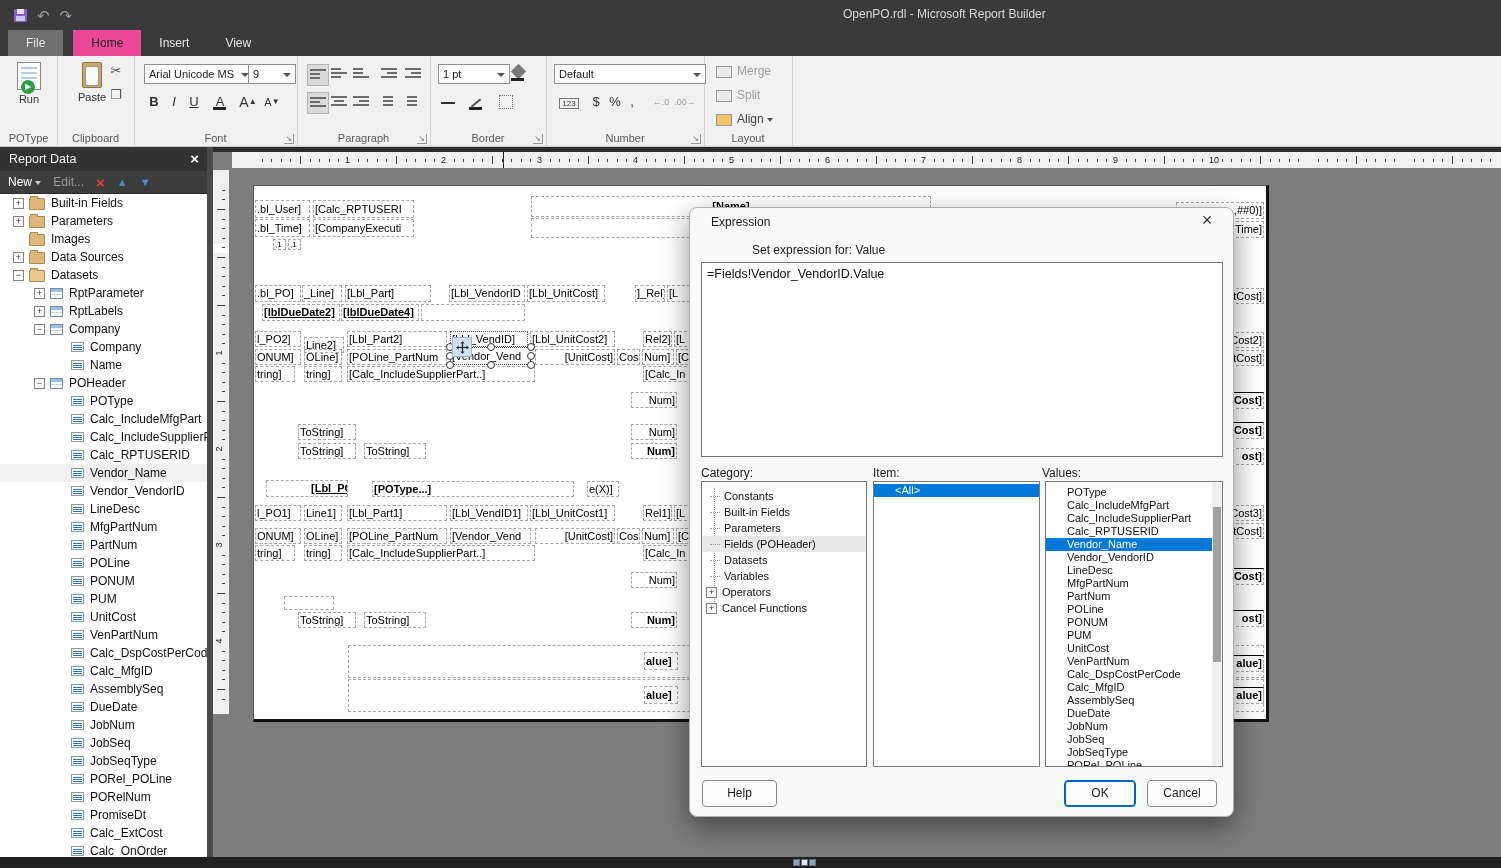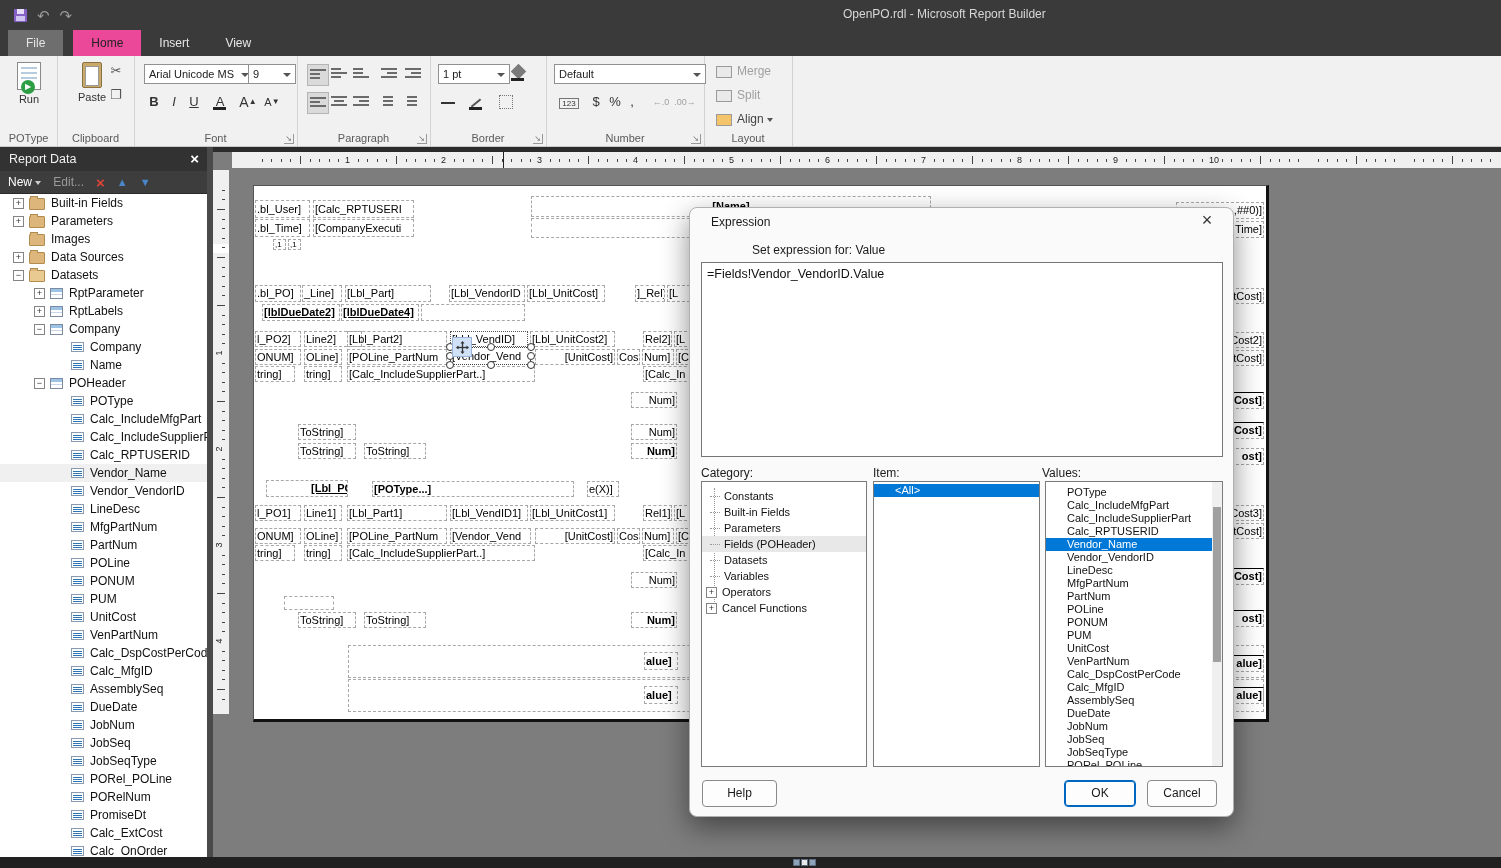--- a/index.html
+++ b/index.html
@@ -843,21 +843,21 @@
       <div class="tb" style="left: 48px; top: 99px; width: 40px; height: 17px; line-height: 15px;">_Line]</div>
       <div class="tb" style="left: 91px; top: 99px; width: 86px; height: 17px; line-height: 15px;">[Lbl_Part]</div>
       <div class="tb" style="left: 195px; top: 99px; width: 76px; height: 17px; line-height: 15px;">[Lbl_VendorID</div>
       <div class="tb" style="left: 273px; top: 99px; width: 78px; height: 17px; line-height: 15px;">[Lbl_UnitCost]</div>
       <div class="tb" style="left: 381px; top: 99px; width: 30px; height: 17px; line-height: 15px;">]_Rel]</div>
       <div class="tb" style="left: 413px; top: 99px; width: 28px; height: 17px; line-height: 15px;">[L</div>
       <div class="tb b u" style="left: 8px; top: 118px; width: 78px; height: 17px; line-height: 15px;">[lblDueDate2]</div>
       <div class="tb b u" style="left: 87px; top: 118px; width: 78px; height: 17px; line-height: 15px;">[lblDueDate4]</div>
       <div class="tb" style="left: 167px; top: 118px; width: 104px; height: 17px; line-height: 15px;"></div>
       <div class="tb" style="left: 1px; top: 145px; width: 46px; height: 16px; line-height: 14px;">l_PO2]</div>
-      <div class="tb" style="left: 50px; top: 145px; width: 58px; height: 16px; line-height: 14px;">Line2]</div>
+      <div class="tb" style="left: 50px; top: 151px; width: 40px; height: 16px; line-height: 14px;">Line2]</div>
       <div class="tb" style="left: 93px; top: 145px; width: 100px; height: 16px; line-height: 14px;">[Lbl_Part2]</div>
       <div class="tb dot" style="left: 196px; top: 145px; width: 78px; height: 16px; line-height: 14px;">[Lbl_VendID]</div>
       <div class="tb" style="left: 276px; top: 145px; width: 85px; height: 16px; line-height: 14px;">[Lbl_UnitCost2]</div>
       <div class="tb" style="left: 389px; top: 145px; width: 29px; height: 16px; line-height: 14px;">Rel2]</div>
       <div class="tb" style="left: 420px; top: 145px; width: 23px; height: 16px; line-height: 14px;">[L</div>
       <div class="tb" style="left: 1px; top: 163px; width: 46px; height: 16px; line-height: 14px;">ONUM]</div>
       <div class="tb" style="left: 50px; top: 163px; width: 38px; height: 16px; line-height: 14px;">OLine]</div>
       <div class="tb" style="left: 93px; top: 163px; width: 100px; height: 16px; line-height: 14px;">[POLine_PartNum</div>
       <div class="tb sel" style="left: 196px; top: 161px; width: 81px; height: 18px; line-height: 16px;">[Vendor_Vend</div>
       <div class="handle" style="left: 192px; top: 157px;"></div>

